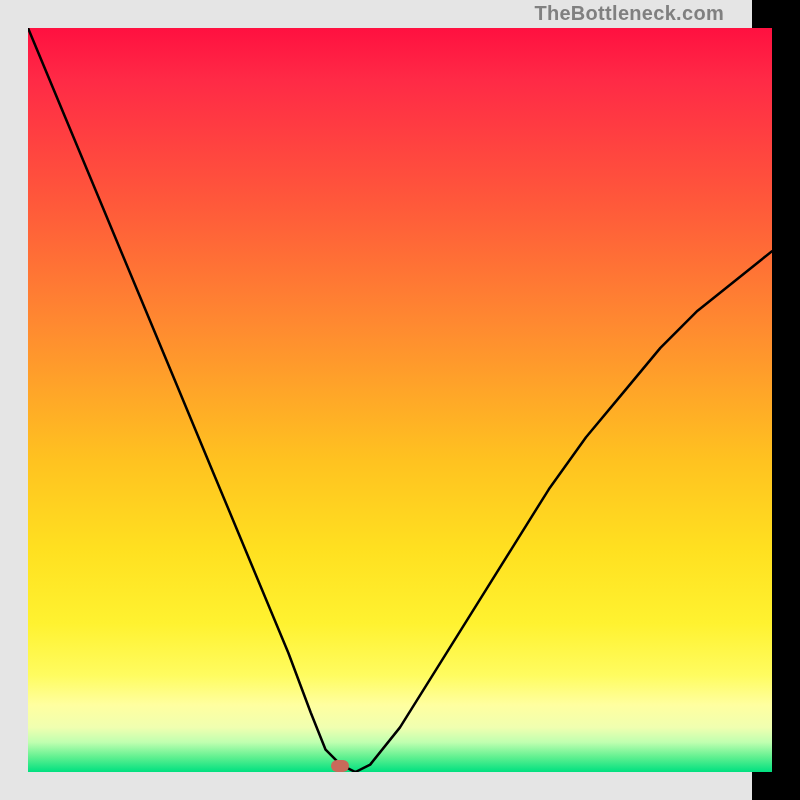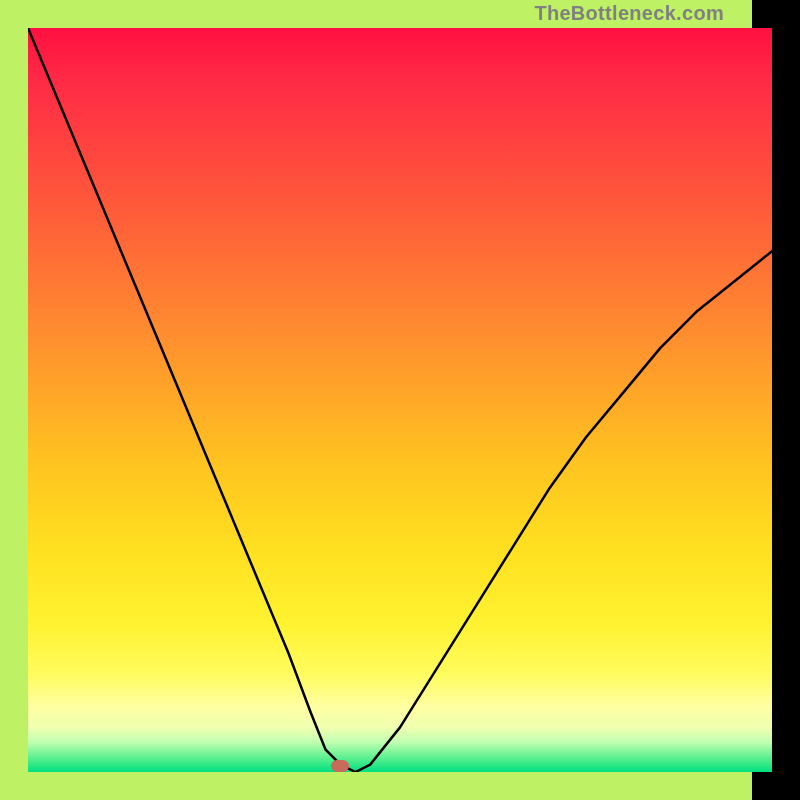--- a/index.html
+++ b/index.html
@@ -9,21 +9,21 @@
     height: 800px;
     background: #000;
     overflow: hidden;
   }
   .frame {
     position: absolute;
     top: 0;
     left: 0;
     width: 752px;
     height: 800px;
-    background: #bef264;
+    background: #e5e5e5;
   }
   .plot-area {
     position: absolute;
     top: 28px;
     left: 28px;
     width: 744px;
     height: 744px;
     overflow: hidden;
   }
   .gradient {

